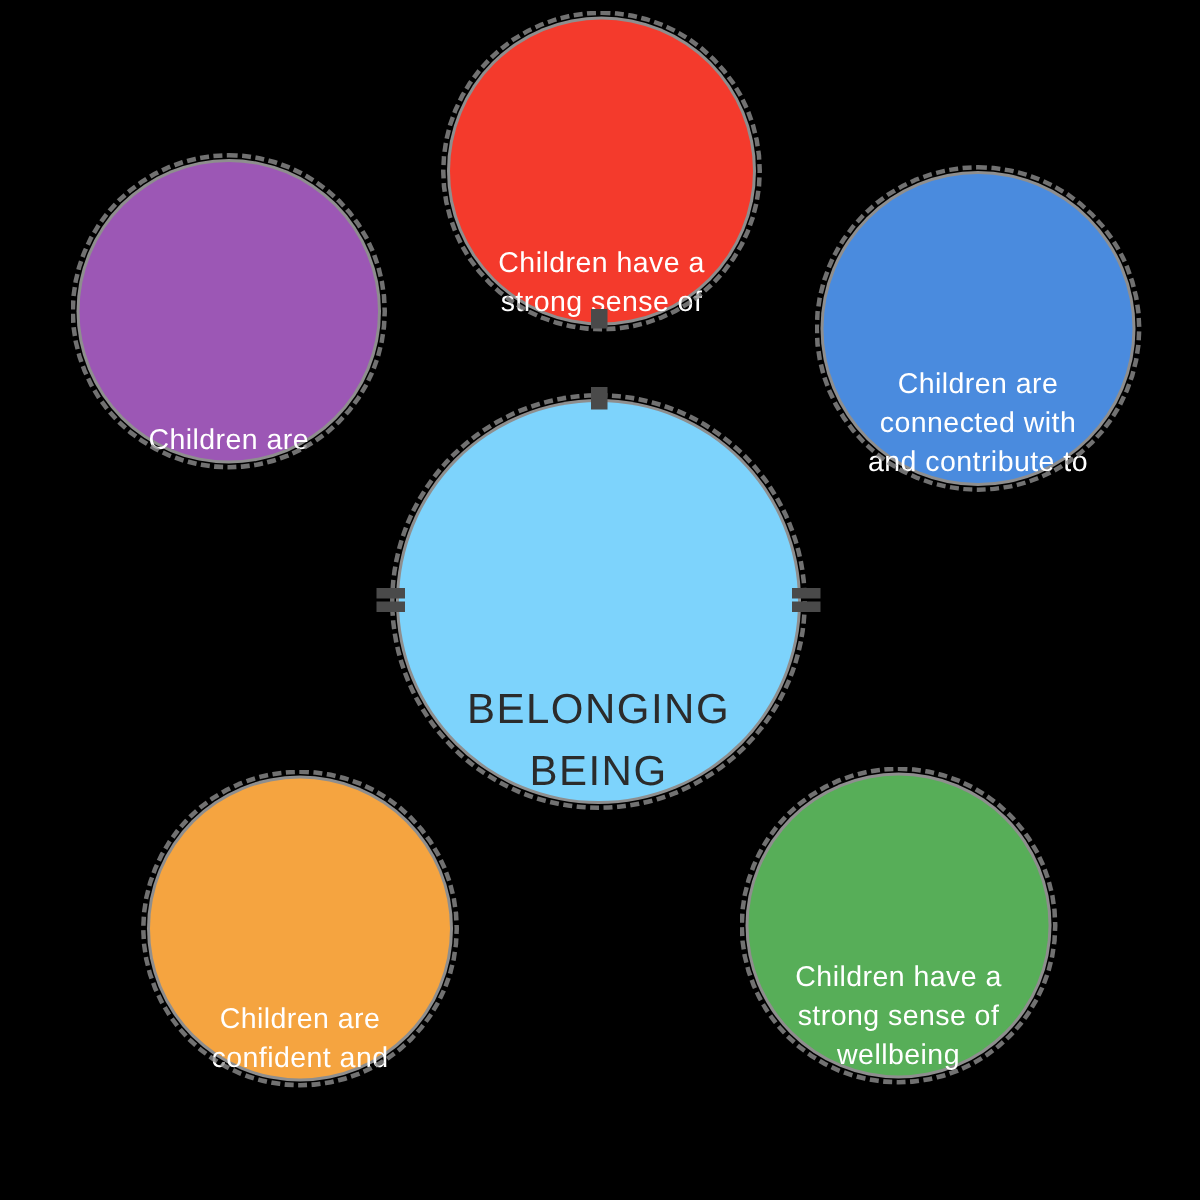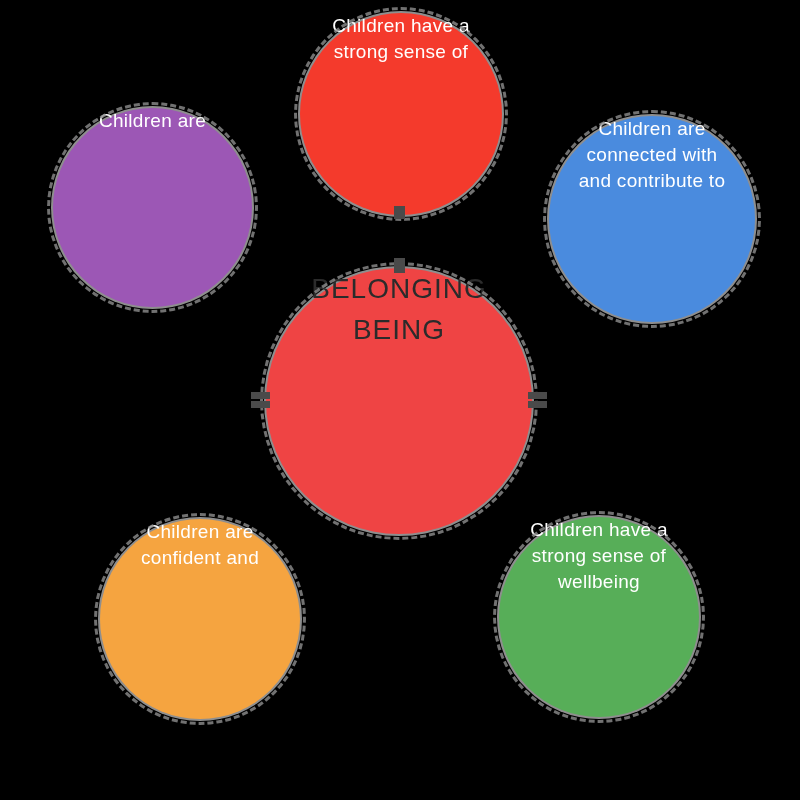--- a/index.html
+++ b/index.html
@@ -11,21 +11,21 @@
     overflow: hidden;
   }
   .canvas {
     position: relative;
     width: 800px; height: 800px;
   }
   .circle {
     position: absolute;
     border-radius: 50%;
     display: flex;
-    align-items: flex-start;
+    align-items: flex-end;
     justify-content: center;
     text-align: center;
     box-shadow: 0 0 0 2px var(--halo);
   }
   
   .circle::before {
     content: "";
     position: absolute;
     inset: -6px;
     border-radius: 50%;
@@ -47,21 +47,21 @@
     font-weight: 400;
     width: 94%;
   }
   .stub { position: absolute; z-index: 5; }
 </style>
 </head>
 <body style="background: rgb(0, 0, 0);">
 
 <div class="canvas">
 
-  <div class="circle" style="left: 266px; top: 268px; width: 266px; height: 266px; background: #ef4444; color: rgb(43, 43, 43);">
+  <div class="circle" style="left: 266px; top: 268px; width: 266px; height: 266px; background: #7dd3fc; color: rgb(43, 43, 43);">
     <div class="ctext">
       <div>BELONGING</div>
       <div>BEING</div>
     </div>
   </div>
 
   <div class="circle" style="left: 300px; top: 13px; width: 202px; height: 202px; background: rgb(244, 58, 44); color: rgb(255, 255, 255);">
     <div class="otext">
       <div>Children have a</div>
       <div>strong sense of</div>

